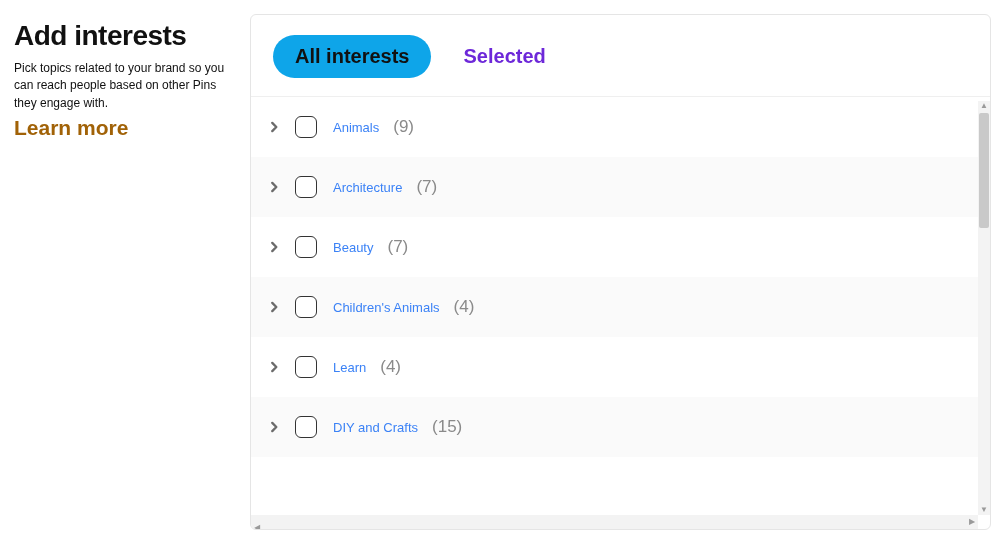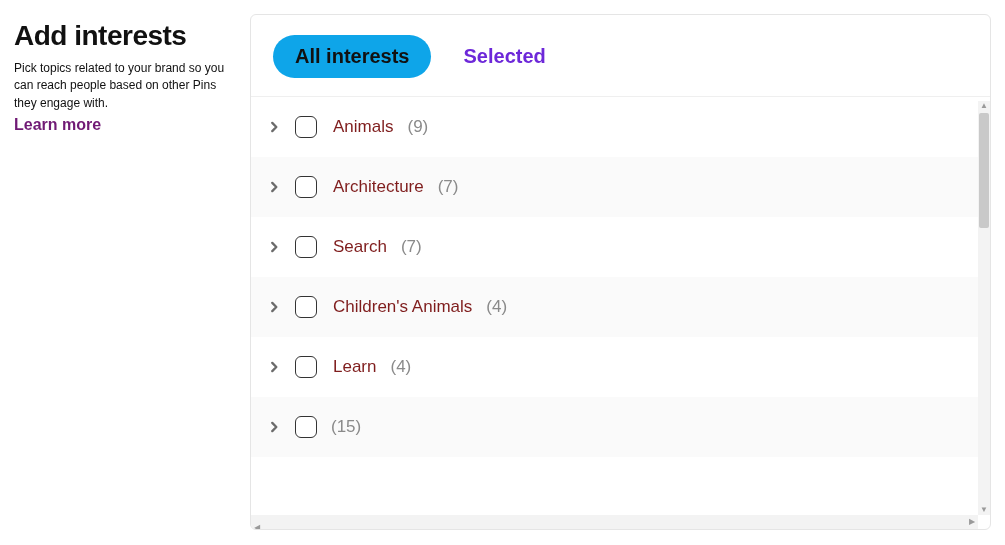--- a/index.html
+++ b/index.html
@@ -26,23 +26,23 @@
       margin-bottom: 8px;
       letter-spacing: -0.5px;
     }
     .left p {
       font-size: 12px;
       line-height: 1.45;
       color: #111;
       margin-bottom: 4px;
     }
     .left .learn {
-      font-size: 16px;
+      font-size: 21px;
       font-weight: 700;
-      color: #701a75;
+      color: #a16207;
       cursor: pointer;
       text-decoration: none;
     }
     .panel {
       flex: 1;
       border: 1px solid #e5e5e5;
       border-radius: 6px;
       overflow: hidden;
       height: 516px;
       position: relative;
@@ -123,22 +123,22 @@
       width: 22px;
       height: 22px;
       border: 1.8px solid #333;
       border-radius: 6px;
       background: #fff;
       cursor: pointer;
       flex-shrink: 0;
     }
     .row-label {
       margin-left: 6px;
-      font-size: 17px;
-      color: #7f1d1d;
+      font-size: 13px;
+      color: #3b82f6;
     }
     .row-count {
       color: #8a8a8a;
       font-size: 17px;
       margin-left: 4px;
     }
     
     .vscroll {
       position: absolute;
       top: 86px;
@@ -225,21 +225,21 @@
             <span class="row-label">Architecture</span>
             <span class="row-count">(7)</span>
           </div>
           <div class="row">
             <span class="chev">
               <svg width="14" height="14" viewBox="0 0 24 24" fill="none" stroke="#6b6b6b" stroke-width="4" stroke-linecap="round" stroke-linejoin="round">
                 <polyline points="9 5 16 12 9 19"></polyline>
               </svg>
             </span>
             <div class="checkbox"></div>
-            <span class="row-label">Search</span>
+            <span class="row-label">Beauty</span>
             <span class="row-count">(7)</span>
           </div>
           <div class="row">
             <span class="chev">
               <svg width="14" height="14" viewBox="0 0 24 24" fill="none" stroke="#6b6b6b" stroke-width="4" stroke-linecap="round" stroke-linejoin="round">
                 <polyline points="9 5 16 12 9 19"></polyline>
               </svg>
             </span>
             <div class="checkbox"></div>
             <span class="row-label">Children's Animals</span>
@@ -255,20 +255,21 @@
             <span class="row-label">Learn</span>
             <span class="row-count">(4)</span>
           </div>
           <div class="row">
             <span class="chev">
               <svg width="14" height="14" viewBox="0 0 24 24" fill="none" stroke="#6b6b6b" stroke-width="4" stroke-linecap="round" stroke-linejoin="round">
                 <polyline points="9 5 16 12 9 19"></polyline>
               </svg>
             </span>
             <div class="checkbox"></div>
+            <span class="row-label">DIY and Crafts</span>
             <span class="row-count">(15)</span>
           </div>
         </div>
     </div>
 
     <div class="vscroll">
       <div class="varrow up">▲</div>
       <div class="vthumb"></div>
       <div class="varrow down">▼</div>
     </div>

